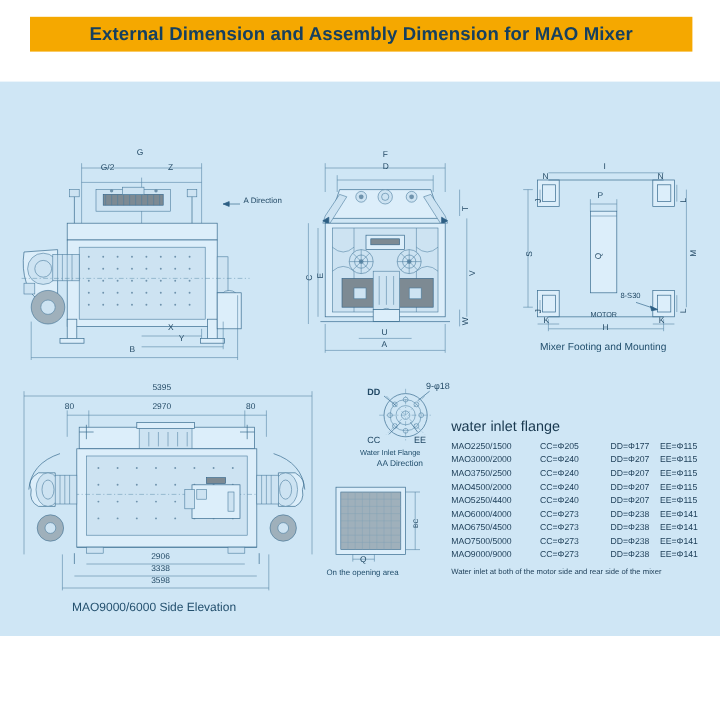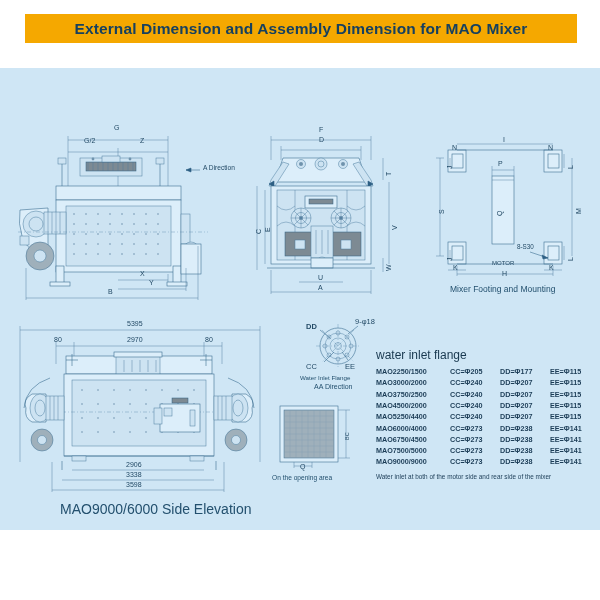--- a/index.html
+++ b/index.html
@@ -20,25 +20,25 @@
   .dash{stroke:#5b8bab;stroke-width:.4;fill:none;stroke-dasharray:4 2 1 2;}
   .fillw{fill:#dceefa;stroke:#3d6f92;stroke-width:.6;}
   .fillw2{fill:#cde3f2;stroke:#4b7c9e;stroke-width:.5;}
   .dark{fill:#7d8a93;stroke:#2d5f84;stroke-width:.5;}
   .gry{fill:#9fb0bb;stroke:#3d6f92;stroke-width:.5;}
   .dotg{fill:#6f93ad;}
   .arrw{stroke:#2d5f84;stroke-width:.6;fill:#2d5f84;}
   
   #flange{position:absolute;left:376px;top:348px;width:220px;}
   #flange .hd{font-size:12px;color:#18384f;margin-bottom:4px;font-family:"Liberation Sans",sans-serif;}
-  #flange table{border-collapse:collapse;font-size:7.2px;color:#1b3c56;font-weight:bold;}
+  #flange table{border-collapse:collapse;font-size:7.2px;color:#1b3c56;}
   #flange td{padding:1.15px 0;white-space:nowrap;font-family:"Liberation Sans",sans-serif;}
   #flange td.c1{width:74px;}
   #flange td.c2{width:50px;}
-  #flange td.c3{width:50px;}
+  #flange td.c3{width:50px;text-align:center;}
   #flange .note{font-size:6.4px;color:#1b3c56;margin-top:5px;}
   .vlbl{transform-origin:0 0;}
 </style>
 </head>
 <body>
 
 <div id="page">
 
   <div id="sheet"></div>
 
@@ -445,21 +445,21 @@
       <line class="ln2" x1="38" y1="150" x2="38" y2="180"></line>
       <line class="ln2" x1="210" y1="150" x2="210" y2="180"></line>
     </svg>
     <div class="lbl dim" style="left:113px;top:8px;">5395</div>
     <div class="lbl dim" style="left:40px;top:24px;">80</div>
     <div class="lbl dim" style="left:113px;top:24px;">2970</div>
     <div class="lbl dim" style="left:191px;top:24px;">80</div>
     <div class="lbl dim" style="left:112px;top:149px;">2906</div>
     <div class="lbl dim" style="left:112px;top:159px;">3338</div>
     <div class="lbl dim" style="left:112px;top:169px;">3598</div>
-    <div class="lbl cap" style="left:46px;top:189px;font-size:14px;">MAO9000/6000 Side Elevation</div>
+    <div class="lbl cap" style="left:46px;top:189px;font-size:10px;">MAO9000/6000 Side Elevation</div>
   </div>
 
   <div class="draw" style="left:300px;top:320px;">
     <svg width="80" height="52" viewBox="0 0 80 52">
       <circle class="ln" cx="38" cy="26" r="18"></circle>
       <circle class="ln2" cx="38" cy="26" r="13"></circle>
       <circle class="ln2" cx="38" cy="26" r="8"></circle>
       <circle class="ln2" cx="38" cy="26" r="3.5"></circle>
       <g class="dash">
         <line x1="16" y1="26" x2="60" y2="26"></line>

